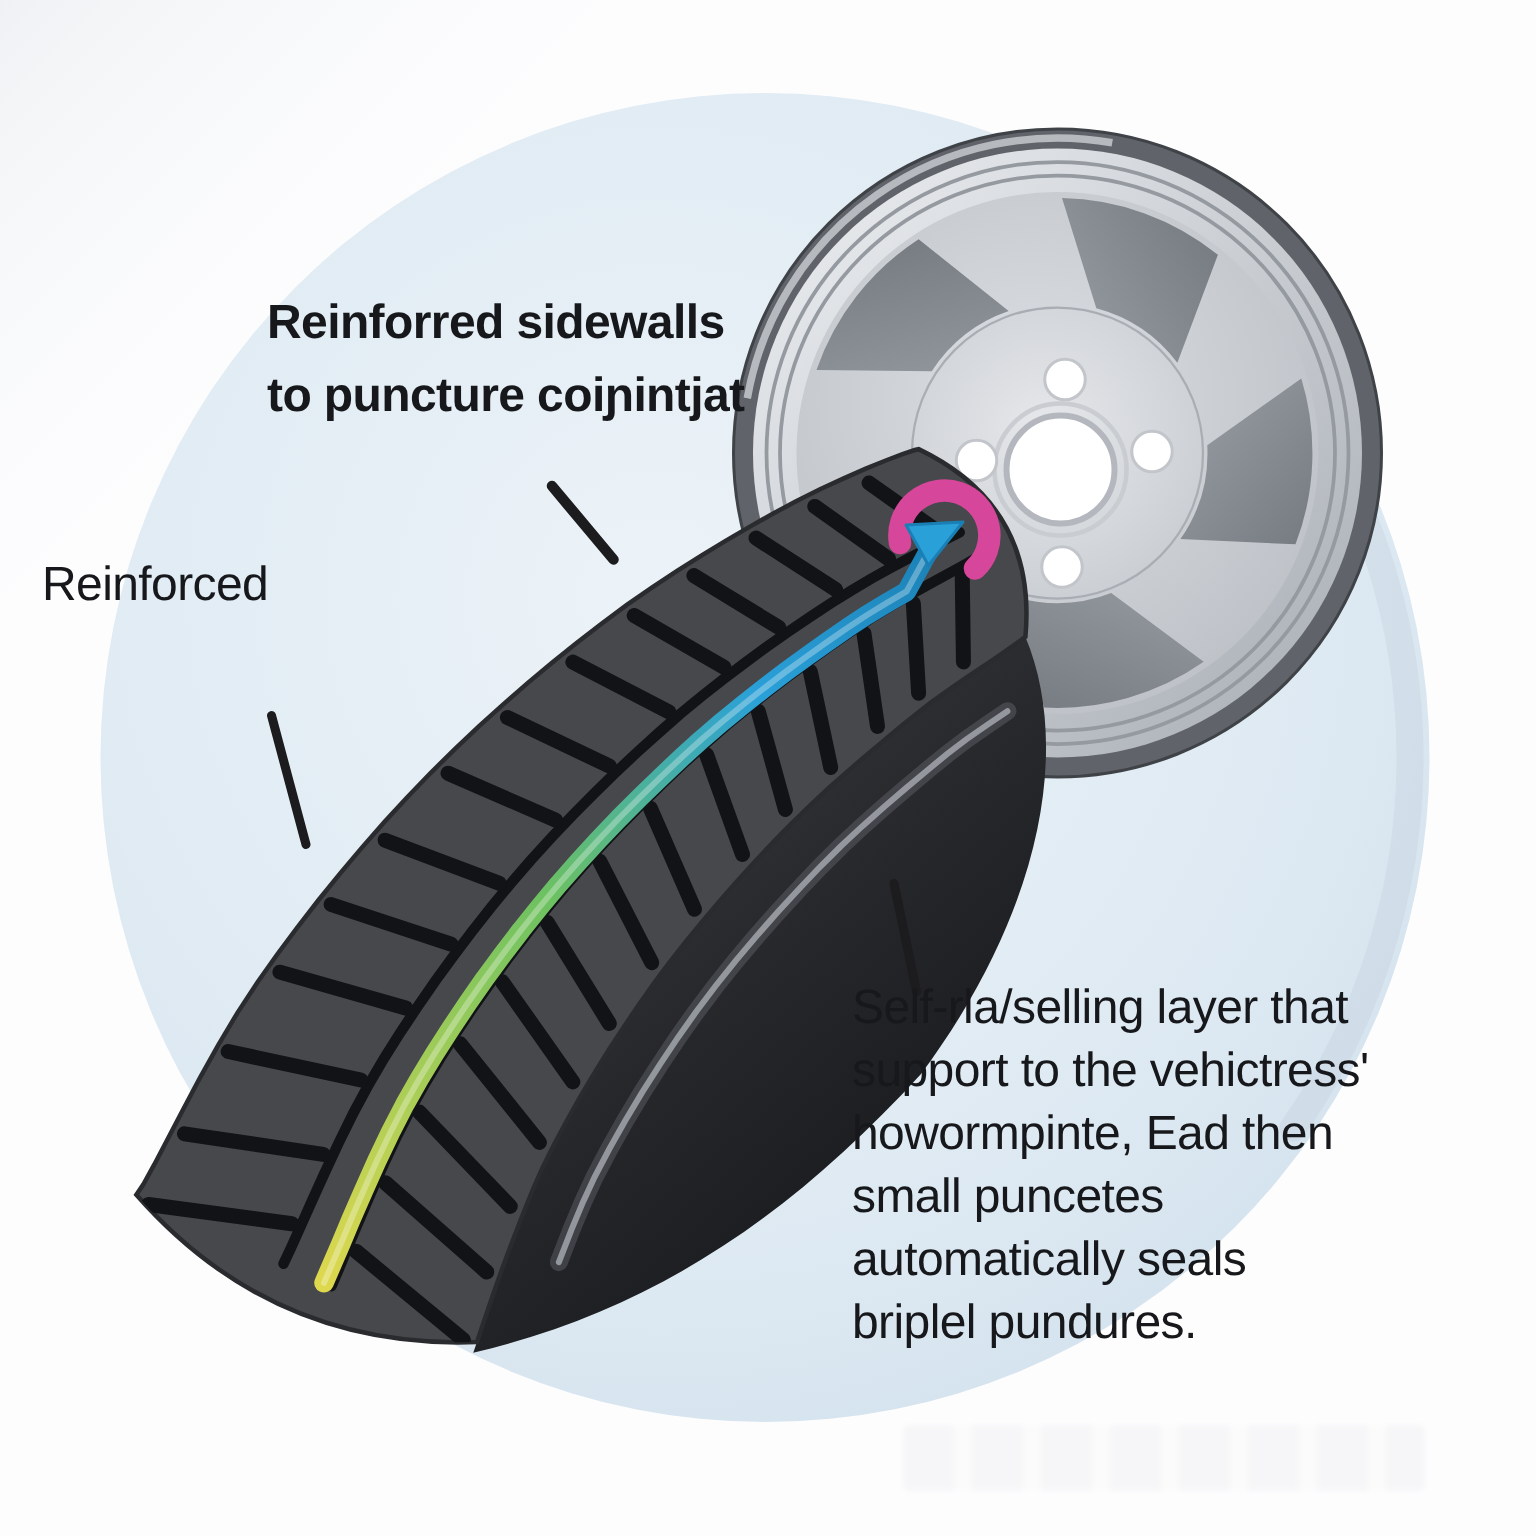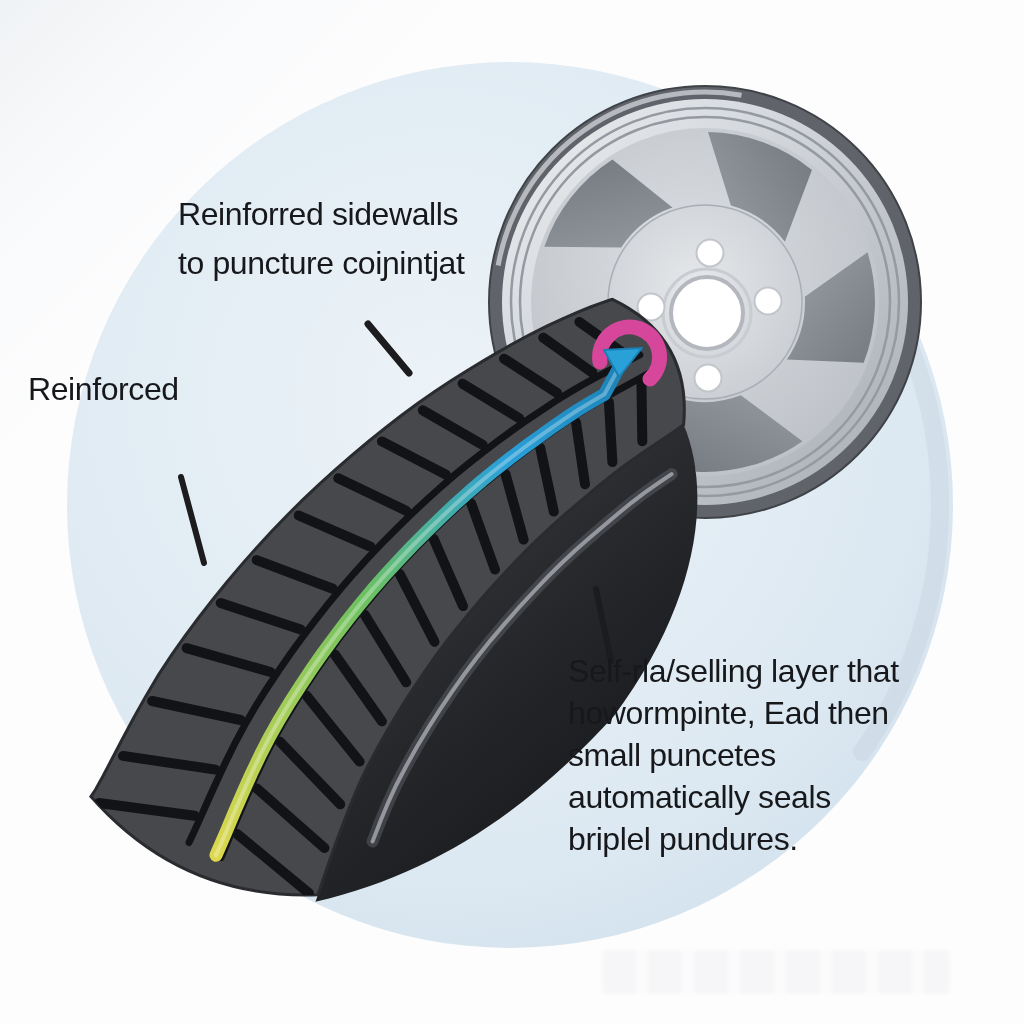--- a/index.html
+++ b/index.html
@@ -8,21 +8,21 @@
     background:#fdfdfe;
     font-family:"Liberation Sans","DejaVu Sans",sans-serif;
   }
   #stage{position:absolute;inset:0;}
   svg{position:absolute;left:0;top:0;}
   .label{
     position:absolute;color:var(--text,#17181b);
     font-size:32px;font-weight:400;letter-spacing:-0.4px;
   }
   .label div{white-space:nowrap;}
-  #label-sidewalls{left:178px;top:190px;line-height:49px;}
+  #label-sidewalls{left:178px;top:190px;line-height:49px;font-weight:bold;}
   #label-reinforced{left:28px;top:366px;width:238px;text-align:left;line-height:46px;}
   #label-sealing{left:568px;top:650px;line-height:42px;}
   .rim-darkring{fill:var(--rim-dark-ring,#60646a);stroke:#3f4347;stroke-width:2;}
   .rim-groove{fill:none;stroke:#9599a0;stroke-width:2.5;}
   .tread{fill:var(--tread,#47484c);stroke:var(--tread-edge,#2a2b2e);stroke-width:3;}
   .lug{stroke:var(--tread-groove,#121316);stroke-width:10;stroke-linecap:round;fill:none;}
   .circ-groove{stroke:var(--tread-groove,#121316);stroke-width:7;fill:none;stroke-linecap:round;}
   .callout{stroke:var(--callout,#1c1c1e);stroke-linecap:round;}
   #faint-watermark{
     position:absolute;left:602px;top:950px;width:348px;height:44px;
@@ -166,20 +166,21 @@
   <div>Reinforred sidewalls</div>
   <div>to puncture coiɲintjat</div>
 </div>
 
 <div class="label" id="label-reinforced">
   <div>Reinforced</div>
 </div>
 
 <div class="label" id="label-sealing">
   <div>Self-rla/selling layer that</div>
+  <div>support to the vehictress'</div>
   <div>howormpinte, Ead then</div>
   <div>small puncetes</div>
   <div>automatically seals</div>
   <div>briplel pundures.</div>
 </div>
 
 <div id="faint-watermark"></div>
 </div>
 
 </body></html>

